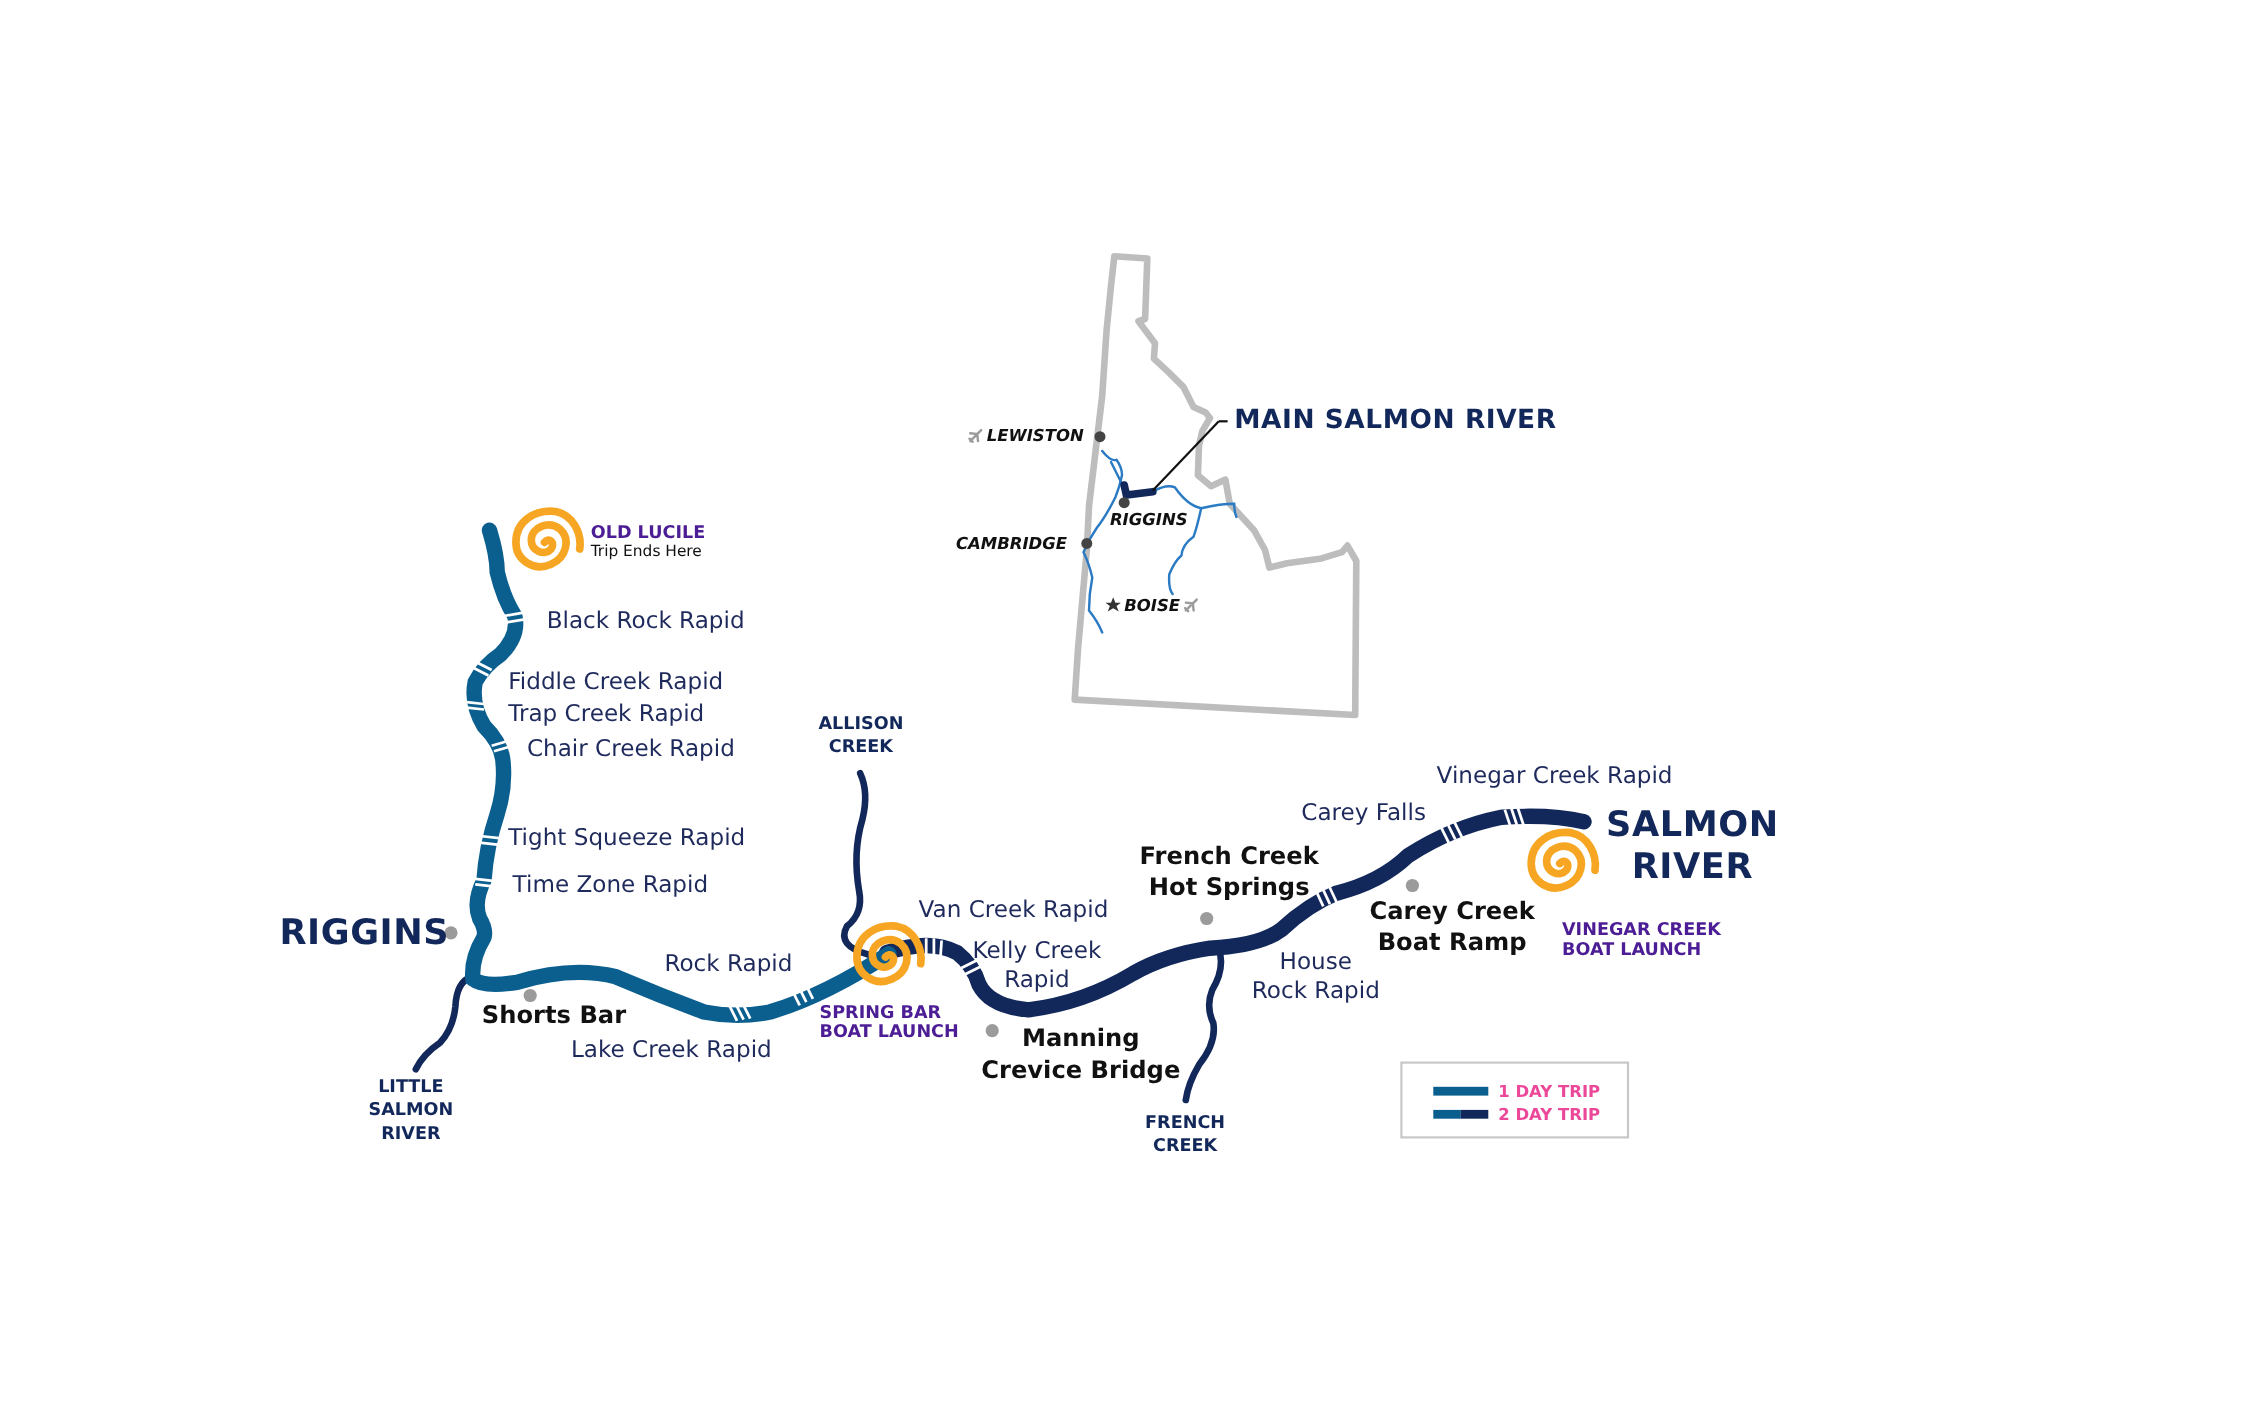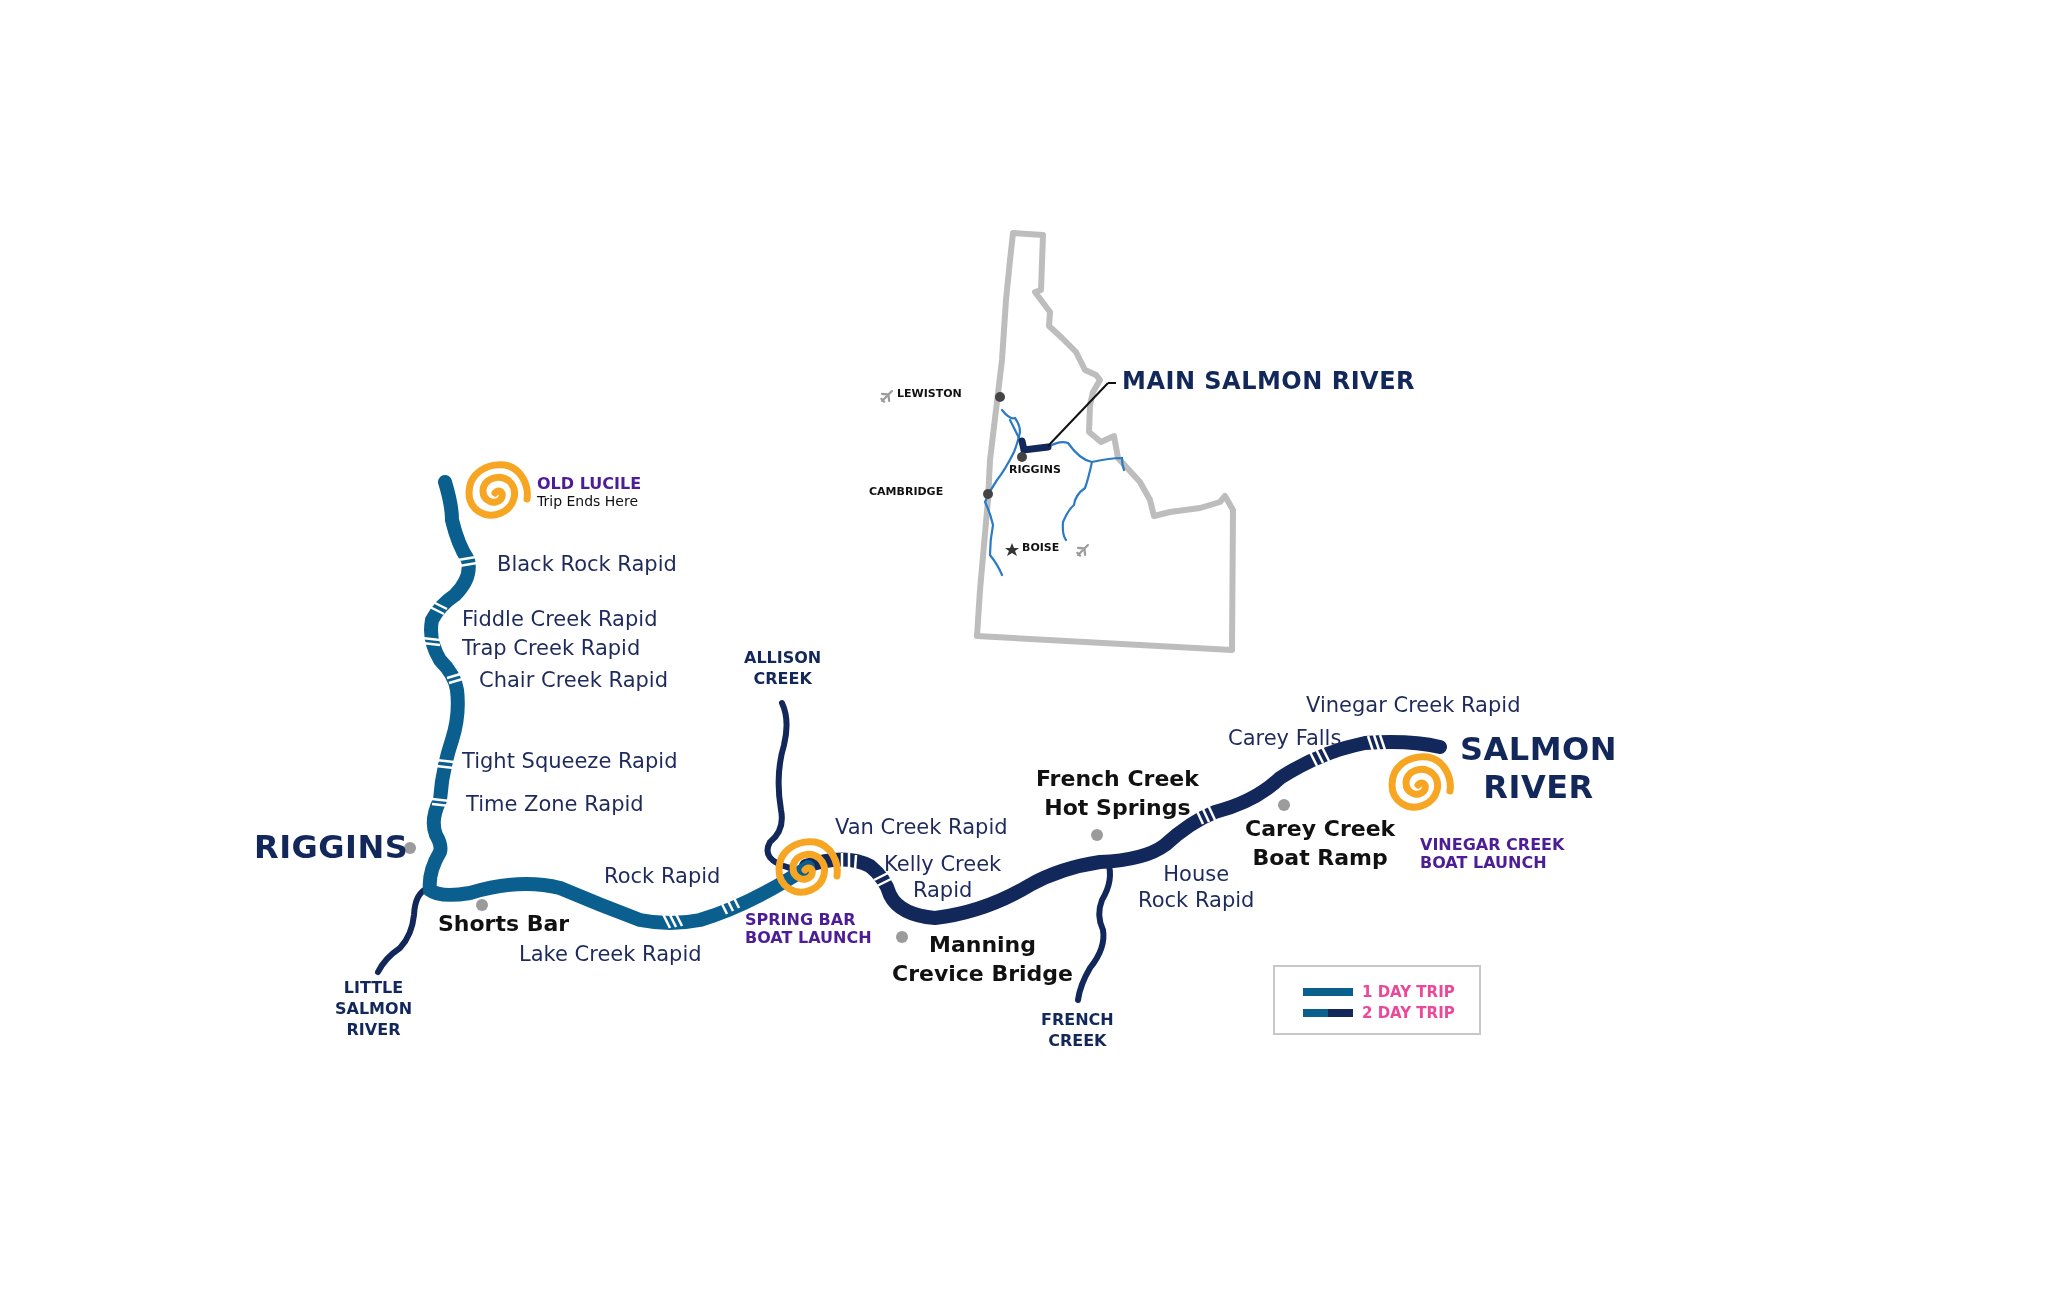--- a/index.html
+++ b/index.html
@@ -5,21 +5,21 @@
   html, body { margin: 0; padding: 0; background: #ffffff; }
   body { width: 2048px; height: 1291px; position: relative; overflow: hidden;
          font-family: "DejaVu Sans", "Liberation Sans", sans-serif; }
   #map { position: absolute; left: 0; top: 0; width: 2048px; height: 1291px; }
   .lbl { position: absolute; white-space: nowrap; line-height: 1.15; }
   .rapid { color: #1f2a5c; font-size: 21px; font-weight: normal; }
   .place { color: #111111; font-size: 22px; font-weight: bold; text-align: center; }
   .small-caps { color: #4c1d95; font-size: 16px; font-weight: bold; text-align: left; }
   .trib { color: #13285a; font-size: 16px; font-weight: bold; text-align: center; }
   .big { color: #13285a; font-size: 32px; font-weight: bold; text-align: center; letter-spacing: 0.5px; }
-  .state-city { color: #111111; font-size: 11px; font-weight: bold; }
+  .state-city { color: #111111; font-size: 15px; font-weight: bold; font-style: italic; }
   .legend-box { position: absolute; left: 1273px; top: 965px; width: 208px; height: 70px;
                 border: 2px solid #c8c8c8; box-sizing: border-box; background: #fff; }
   .legend-row { position: absolute; left: 28px; display: flex; align-items: center; }
   .legend-swatch { width: 50px; height: 8px; display: flex; }
   .legend-text { margin-left: 9px; font-size: 15px; font-weight: bold; color: #ec4899; }
 </style>
 </head>
 <body>
 
 <svg id="map" viewBox="0 0 2048 1291" xmlns="http://www.w3.org/2000/svg">
@@ -180,21 +180,21 @@
 <div class="lbl rapid" style="left:519px;top:942px;">Lake Creek Rapid</div>
 <div class="lbl rapid" style="left:835px;top:815px;">Van Creek Rapid</div>
 <div class="lbl rapid" style="left:884px;top:851px;text-align:center;line-height:1.25;">
   <div>Kelly Creek</div>
   <div>Rapid</div>
 </div>
 <div class="lbl rapid" style="left:1138px;top:861px;text-align:center;line-height:1.25;">
   <div>House</div>
   <div>Rock Rapid</div>
 </div>
-<div class="lbl rapid" style="left:1183px;top:726px;margin-left:45px;">Carey Falls</div>
+<div class="lbl rapid" style="left:1183px;top:726px;">Carey Falls</div>
 <div class="lbl rapid" style="left:1306px;top:693px;">Vinegar Creek Rapid</div>
 
 <div class="lbl trib" style="left:335px;top:978px;line-height:1.3;">
   <div>LITTLE</div>
   <div>SALMON</div>
   <div>RIVER</div>
 </div>
 <div class="lbl trib" style="left:744px;top:648px;line-height:1.3;">
   <div>ALLISON</div>
   <div>CREEK</div>

